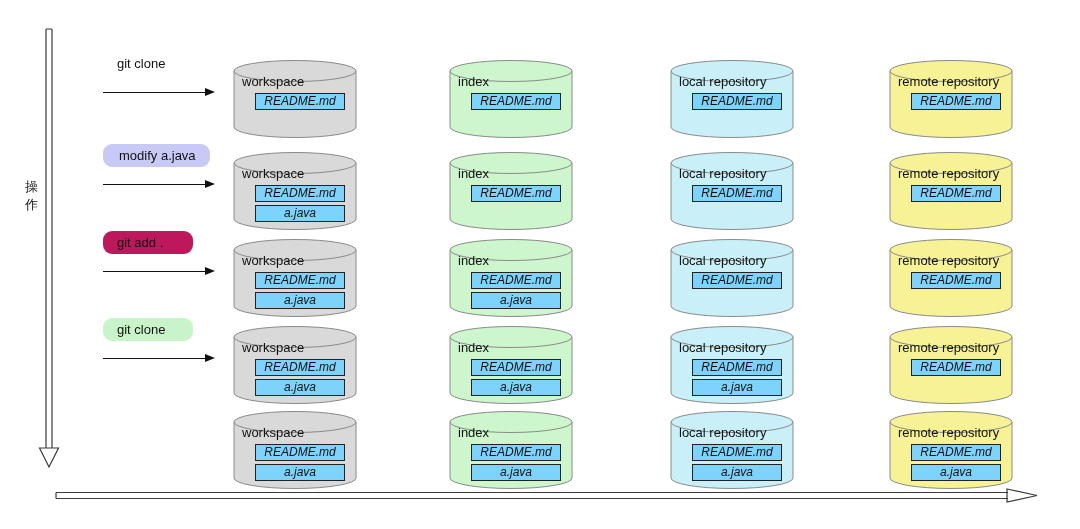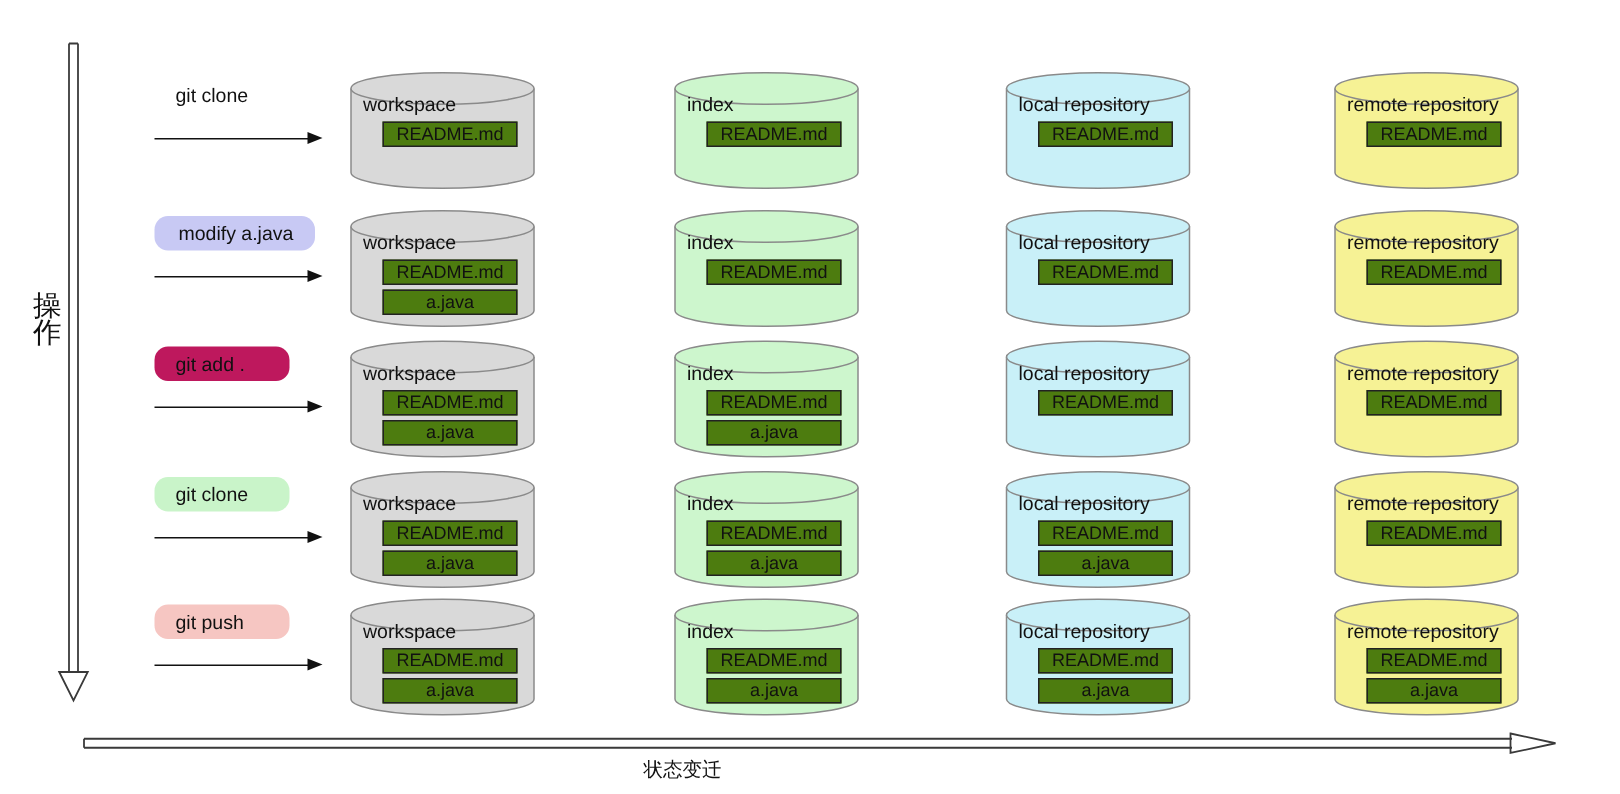--- a/index.html
+++ b/index.html
@@ -13,52 +13,51 @@
   .op{position:absolute;left:103px;top:5px;width:112px;height:55px;text-align:left;}
   .op-label{display:inline-block;min-width:62px;padding:0 14px;height:23px;line-height:23px;
             font-size:13px;border-radius:9px;white-space:nowrap;}
   .op-label.plain{background:transparent !important;}
   .op-arrow{position:absolute;left:0;top:36px;width:112px;height:10px;}
   .op-line{position:absolute;left:0;right:8px;top:4px;border-top:1.4px solid #111;}
   .op-head{position:absolute;right:0;top:0;width:0;height:0;
            border-left:10px solid #111;border-top:4.5px solid transparent;border-bottom:4.5px solid transparent;}
 
   
-  .cell{position:absolute;top:0;width:100px;height:80px;}
+  .cell{position:absolute;top:12px;width:100px;height:80px;}
   .cyl-svg{position:absolute;left:0;top:0;width:124px;height:80px;}
   .cyl-g{stroke:#8a8a8a;stroke-width:1;}
   .cyl-content{position:absolute;left:0;top:0;width:124px;height:80px;padding-top:15px;box-sizing:border-box;}
   .cyl-title{padding-left:9px;font-size:13px;line-height:16px;color:#111;white-space:nowrap;}
-  .file-box{width:88px;margin:3px auto 0;transform:translateX(5px);background:#4d7c0f;
-            border:1px solid #222;height:15px;line-height:15px;font-size:12px;text-align:center;color:#111;}
+  .file-box{width:88px;margin:3px auto 0;transform:translateX(5px);background:#7dd3fc;
+            border:1px solid #222;height:15px;line-height:15px;font-size:12px;text-align:center;color:#111;font-style:italic;}
 
   
   .axis-svg{position:absolute;}
   .axis-stroke{stroke:#3a3a3a;stroke-width:1.2;fill:none;}
   .axis-fill{fill:#fff;stroke:#3a3a3a;stroke-width:1.2;}
-  .axis-v-label{position:absolute;left:22px;top:196px;width:16px;font-size:19px;line-height:18px;
-                word-break:break-all;text-align:left;}
+  .axis-v-label{position:absolute;left:22px;top:178px;width:16px;font-size:13px;line-height:18px;
+                word-break:break-all;text-align:right;}
   .axis-h-label{position:absolute;left:375px;top:504px;width:160px;text-align:center;font-size:13px;}
 </style>
 </head>
 <body>
 
 <div class="canvas">
 
   <svg class="axis-svg" style="left:37px;top:28px;" width="24" height="442">
     <polygon class="axis-fill" points="2.5,420 12,439 21.5,420"></polygon>
     <path class="axis-stroke" d="M9,1 L15,1 M9,1 L9,420 M15,1 L15,420"></path>
   </svg>
   <div class="axis-v-label">操作</div>
 
   <svg class="axis-svg" style="left:55px;top:488px;" width="985" height="16">
     <polygon class="axis-fill" points="952,1 982,7.5 952,14"></polygon>
     <path class="axis-stroke" d="M1,4.5 L1,10.5 M1,4.5 L953,4.5 M1,10.5 L953,10.5"></path>
   </svg>
-  <div class="axis-h-label">状态变迁</div>
 
   <div class="row" style="top:47px;">
     <div class="op">
       <div class="op-label plain" style="background-color: transparent;">git clone</div>
       <div class="op-arrow">
         <span class="op-line"></span>
           <span class="op-head"></span>
       </div>
     </div>
     <div class="cell" style="left:233px;">
@@ -285,27 +284,20 @@
         </g>
       </svg>
       <div class="cyl-content">
         <div class="cyl-title">remote repository</div>
         <div class="file-box">README.md</div>
       </div>
     </div>
   </div>
 
   <div class="row" style="top:398px;">
-    <div class="op">
-      <div class="op-label" style="background-color: rgb(246, 198, 194);">git push</div>
-      <div class="op-arrow">
-        <span class="op-line"></span>
-          <span class="op-head"></span>
-      </div>
-    </div>
     <div class="cell" style="left:233px;">
       <svg class="cyl-svg" viewBox="0 0 124 80">
         <g class="cyl-g" fill="#d9d9d9">
           <path d="M1,12 L1,68 A61,10.5 0 0 0 123,68 L123,12"></path>
           <ellipse cx="62" cy="12" rx="61" ry="10.5"></ellipse>
         </g>
       </svg>
       <div class="cyl-content">
         <div class="cyl-title">workspace</div>
         <div class="file-box">README.md</div>

